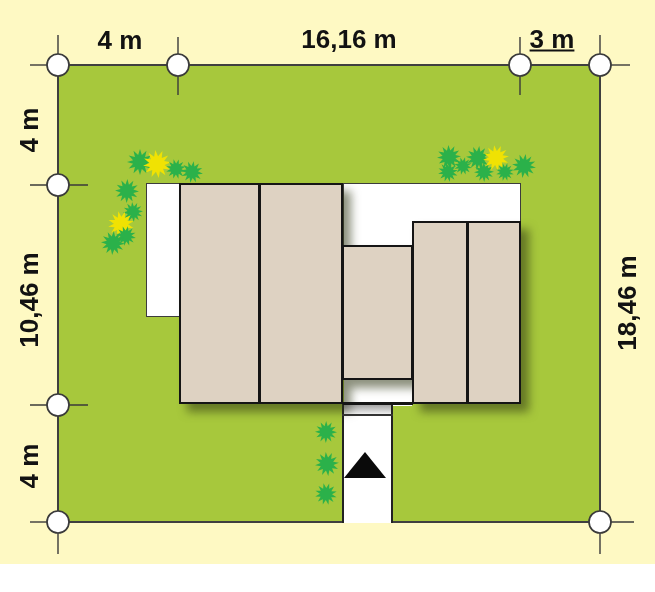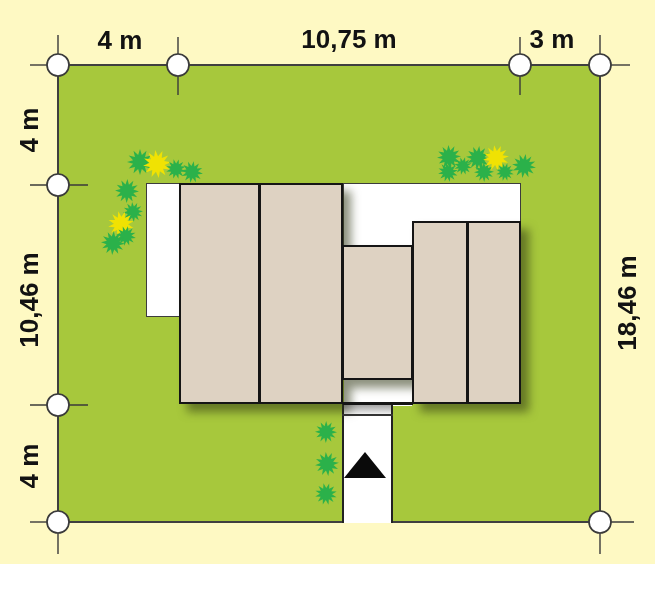--- a/index.html
+++ b/index.html
@@ -34,21 +34,21 @@
   
   .entrance-arrow{position:absolute;left:344px;top:452px;width:0;height:0;z-index:5;
       border-left:21px solid transparent;border-right:21px solid transparent;
       border-bottom:26px solid #0a0a0a;}
   
   .dim{position:absolute;font-weight:bold;font-size:26px;color:#121212;white-space:nowrap;
        transform:translate(-50%,-50%);z-index:7;}
   .dim.vert{transform:translate(-50%,-50%) rotate(-90deg);}
   .dim-top-left{left:120px;top:40px;}
   .dim-top-mid{left:349px;top:39px;}
-  .dim-top-right{left:552px;top:39px;}
+  .dim-top-right{left:552px;top:39px;text-decoration:underline;}
   .dim-left-top{left:29px;top:130px;}
   .dim-left-mid{left:29px;top:300px;}
   .dim-left-bottom{left:29px;top:466px;}
   .dim-right{left:627px;top:303px;}
   .dim-bottom{left:333px;top:548px;}
 </style>
 </head>
 <body>
 
 <div id="canvas">
@@ -119,19 +119,19 @@
       <circle cx="178" cy="65" r="11" fill="#fff" stroke="#3a3a3a" stroke-width="1.7"></circle>
       <circle cx="520" cy="65" r="11" fill="#fff" stroke="#3a3a3a" stroke-width="1.7"></circle>
       <circle cx="600" cy="65" r="11" fill="#fff" stroke="#3a3a3a" stroke-width="1.7"></circle>
       <circle cx="58" cy="185" r="11" fill="#fff" stroke="#3a3a3a" stroke-width="1.7"></circle>
       <circle cx="58" cy="405" r="11" fill="#fff" stroke="#3a3a3a" stroke-width="1.7"></circle>
       <circle cx="58" cy="522" r="11" fill="#fff" stroke="#3a3a3a" stroke-width="1.7"></circle>
       <circle cx="600" cy="522" r="11" fill="#fff" stroke="#3a3a3a" stroke-width="1.7"></circle>
     </svg>
 
   <div class="dim dim-top-left">4 m</div>
-  <div class="dim dim-top-mid">10,75 m</div>
+  <div class="dim dim-top-mid">16,16 m</div>
   <div class="dim dim-top-right">3 m</div>
   <div class="dim vert dim-left-top">4 m</div>
   <div class="dim vert dim-left-mid">10,46 m</div>
   <div class="dim vert dim-left-bottom">4 m</div>
   <div class="dim vert dim-right">18,46 m</div>
 </div>
 
 </body></html>

